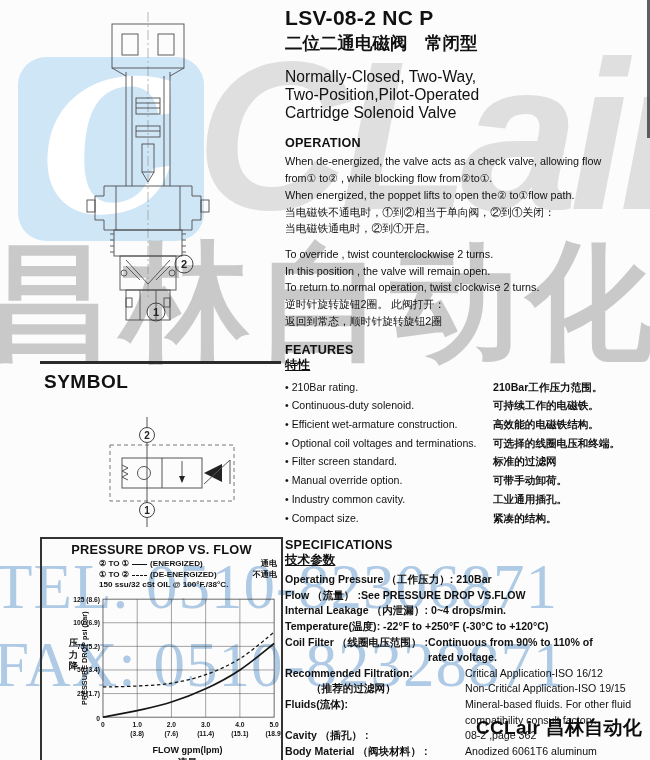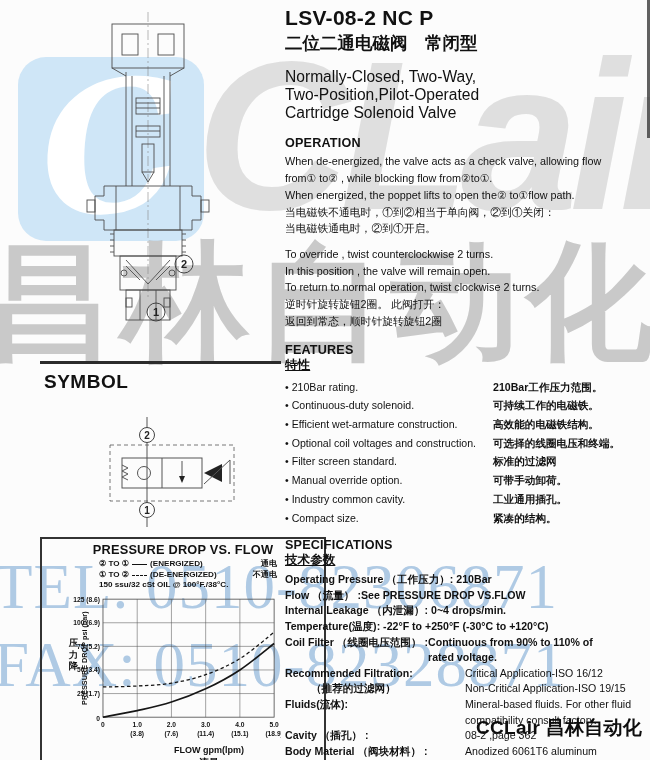--- a/index.html
+++ b/index.html
@@ -25,21 +25,21 @@
 
   
   .content{position:absolute;inset:0;z-index:1;}
 
   
   #valve-svg{position:absolute;left:60px;top:10px;width:180px;height:335px;}
   .rule-top{position:absolute;left:40px;top:361px;width:241px;height:3px;background:#2b2b2b;}
   .symbol-heading{position:absolute;left:44px;top:371px;font-size:19px;font-weight:bold;letter-spacing:.5px;}
   #symbol-svg{position:absolute;left:92px;top:413px;width:165px;height:118px;}
 
-  .chart-box{position:absolute;left:40px;top:537px;width:286px;height:223px;
+  .chart-box{position:absolute;left:40px;top:537px;width:243px;height:223px;
              border:2px solid #333;border-bottom:none;box-sizing:border-box;}
   .chart-title{text-align:center;font-weight:bold;font-size:12.8px;margin-top:3px;letter-spacing:.2px;}
   .legend{margin:2px 0 0 57px;width:180px;font-size:8.1px;font-weight:bold;}
   .legend-row{display:flex;align-items:center;gap:3px;line-height:1.32;}
   .sample{width:15px;height:0;border-top:1.6px solid #111;display:inline-block;flex:none;}
   .sample.dashed{border-top-style:dashed;}
   .legend-zh{margin-left:auto;padding-right:2px;}
   .condition{font-size:8.1px;font-weight:bold;line-height:1.32;}
   #chart-svg{display:block;width:239px;height:152px;margin-top:1px;}
   .chart-xlabel{text-align:center;font-size:9px;font-weight:bold;padding-left:52px;margin-top:1px;}
@@ -258,21 +258,21 @@
           </div>
         <div class="feat-row">
             <div class="feat-en">Continuous-duty solenoid.</div>
             <div class="feat-zh">可持续工作的电磁铁。</div>
           </div>
         <div class="feat-row">
             <div class="feat-en">Efficient wet-armature construction.</div>
             <div class="feat-zh">高效能的电磁铁结构。</div>
           </div>
         <div class="feat-row">
-            <div class="feat-en">Optional coil voltages and construction.</div>
+            <div class="feat-en">Optional coil voltages and terminations.</div>
             <div class="feat-zh">可选择的线圈电压和终端。</div>
           </div>
         <div class="feat-row">
             <div class="feat-en">Filter screen standard.</div>
             <div class="feat-zh">标准的过滤网</div>
           </div>
         <div class="feat-row">
             <div class="feat-en">Manual override option.</div>
             <div class="feat-zh">可带手动卸荷。</div>
           </div>

